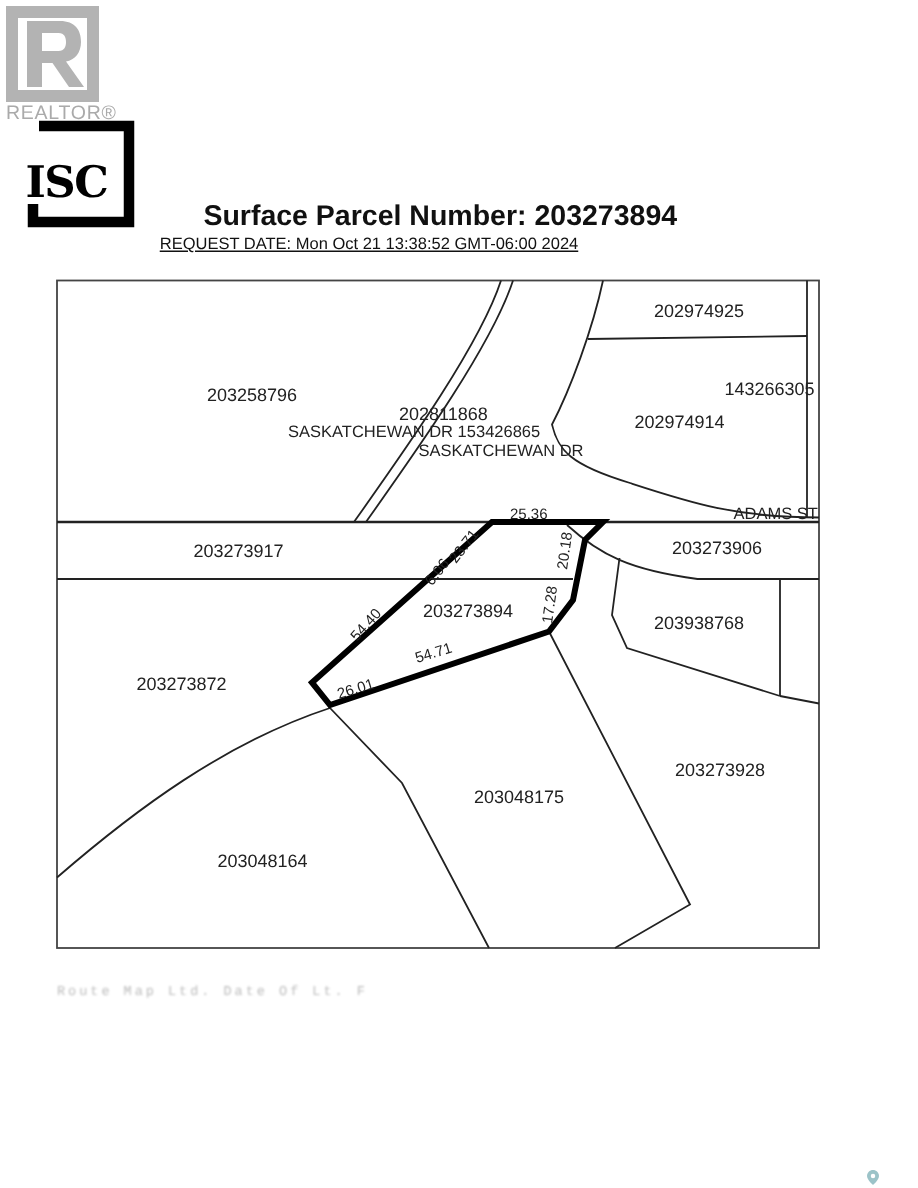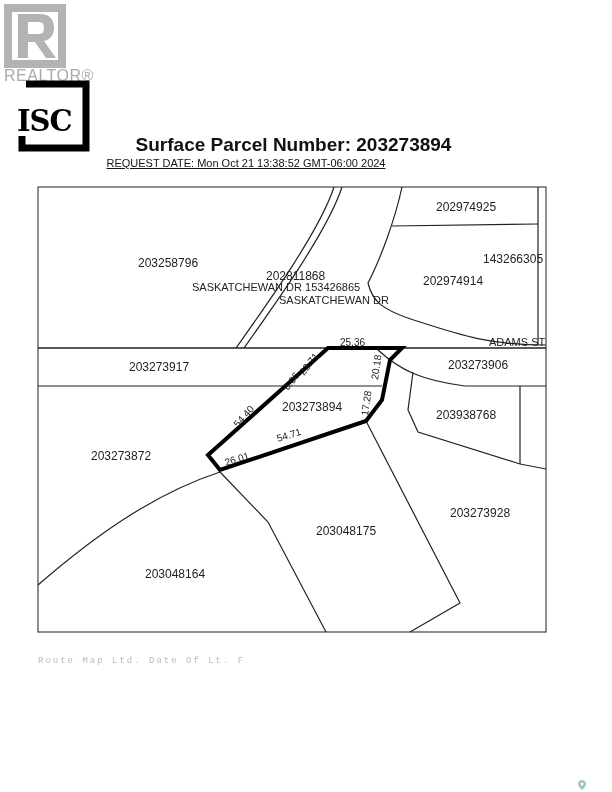--- a/index.html
+++ b/index.html
@@ -1,18 +1,18 @@
 <!DOCTYPE html>
 <html><head>
   <meta charset="utf-8">
   <style>
     html, body { margin: 0; padding: 0; background: #ffffff; }
     body { width: 612px; height: 792px; position: relative; overflow: hidden; font-family: "Liberation Sans", sans-serif; }
     .realtor-logo { position: absolute; left: 4px; top: 4px; width: 62px; height: 64px; }
-    .realtor-text { position: absolute; left: 4px; top: 67px; font-size: 16px; color: #aaaaaa; letter-spacing: 0.5px; font-family: "Liberation Sans", sans-serif; }
+    .realtor-text { position: absolute; left: 4px; top: 67px; font-size: 13px; color: #aaaaaa; letter-spacing: 0.5px; font-family: "Liberation Sans", sans-serif; }
     .isc-logo { position: absolute; left: 18px; top: 80px; width: 72px; height: 72px; }
     .isc-text { position: absolute; left: 17px; top: 106px; font-size: 29px; font-weight: bold; color: #000; font-family: "DejaVu Serif", serif; letter-spacing: -1px; background: #fff; line-height: 30px; padding: 0 2px 0 0; }
     .title { position: absolute; left: 0; width: 599px; top: 134px; text-align: center; font-size: 19px; font-weight: bold; color: #111; }
     .title span { position: relative; left: -6px; }
     .subtitle { position: absolute; left: 0; width: 516px; top: 157px; text-align: center; font-size: 11px; color: #111; text-decoration: underline; }
     .subtitle span { position: relative; left: -12px; }
     .map { position: absolute; left: 0; top: 0; }
     .footer-text { position: absolute; left: 38px; top: 656px; font-size: 9px; color: #bbbbbb; letter-spacing: 2px; filter: blur(0.6px); font-family: Liberation Mono, monospace; }
     .pin { position: absolute; left: 578px; top: 780px; }
   </style>

